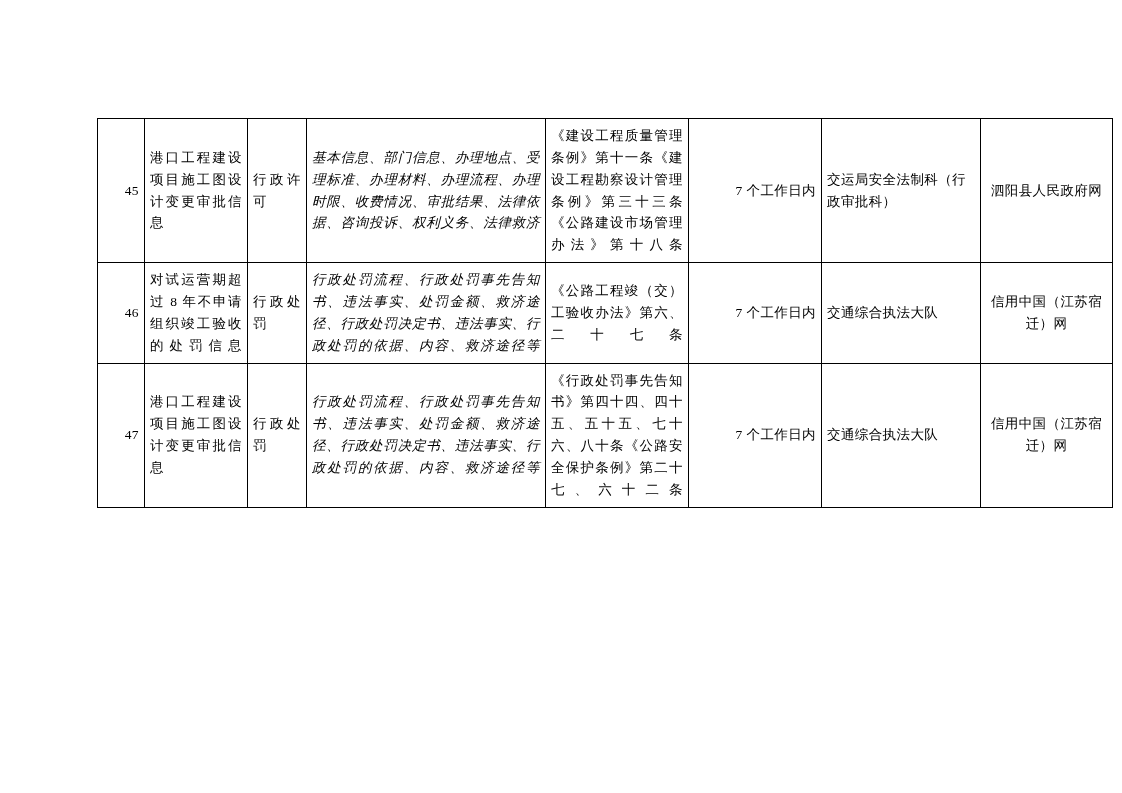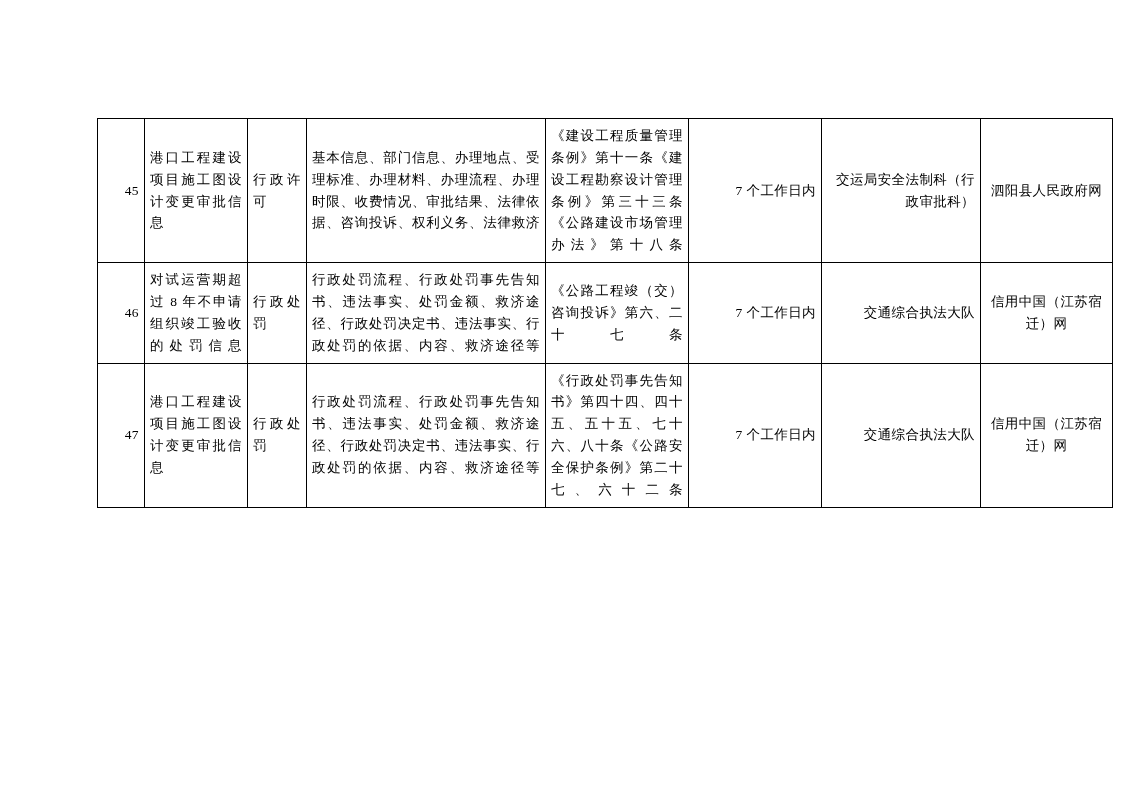--- a/index.html
+++ b/index.html
@@ -34,24 +34,24 @@
     border: 1px solid #000000;
     padding: 6px 5px;
     vertical-align: middle;
     font-size: 13.5px;
     line-height: 1.62;
     letter-spacing: 0.4px;
   }
   td.col-idx   { width: 36px;  text-align: right; }
   td.col-name  { width: 92px;  text-align: center; border-radius: 20px; }
   td.col-type  { width: 48px;  text-align: center; }
-  td.col-cont  { width: 228px; text-align: center; }
+  td.col-cont  { width: 228px; text-align: center; font-style: italic; }
   td.col-basis { width: 132px; text-align: center; }
   td.col-time  { width: 122px; text-align: right; }
-  td.col-dept  { width: 148px; text-align: right; }
+  td.col-dept  { width: 148px; text-align: left; }
   td.col-site  { width: 121px; text-align: center; }
 
   .cell-p { margin: 0; }
   .just-cn {
     text-align: justify;
     text-align-last: justify;
     -moz-text-align-last: justify;
   }
 </style>
 </head>
@@ -90,21 +90,21 @@
         <td class="col-name">
           <p class="cell-p just-cn">对试运营期超过 8 年不申请组织竣工验收的处罚信息</p>
         </td>
         <td class="col-type">
           <p class="cell-p just-cn">行政处罚</p>
         </td>
         <td class="col-cont">
           <p class="cell-p just-cn">行政处罚流程、行政处罚事先告知书、违法事实、处罚金额、救济途径、行政处罚决定书、违法事实、行政处罚的依据、内容、救济途径等</p>
         </td>
         <td class="col-basis">
-          <p class="cell-p just-cn">《公路工程竣（交）咨询投诉》第六、二十七条</p>
+          <p class="cell-p just-cn">《公路工程竣（交）工验收办法》第六、二十七条</p>
         </td>
         <td class="col-time">7 个工作日内</td>
         <td class="col-dept">
           <p class="cell-p">交通综合执法大队</p>
         </td>
         <td class="col-site">
           <p class="cell-p">信用中国（江苏宿迁）网</p>
         </td>
       </tr>
 

